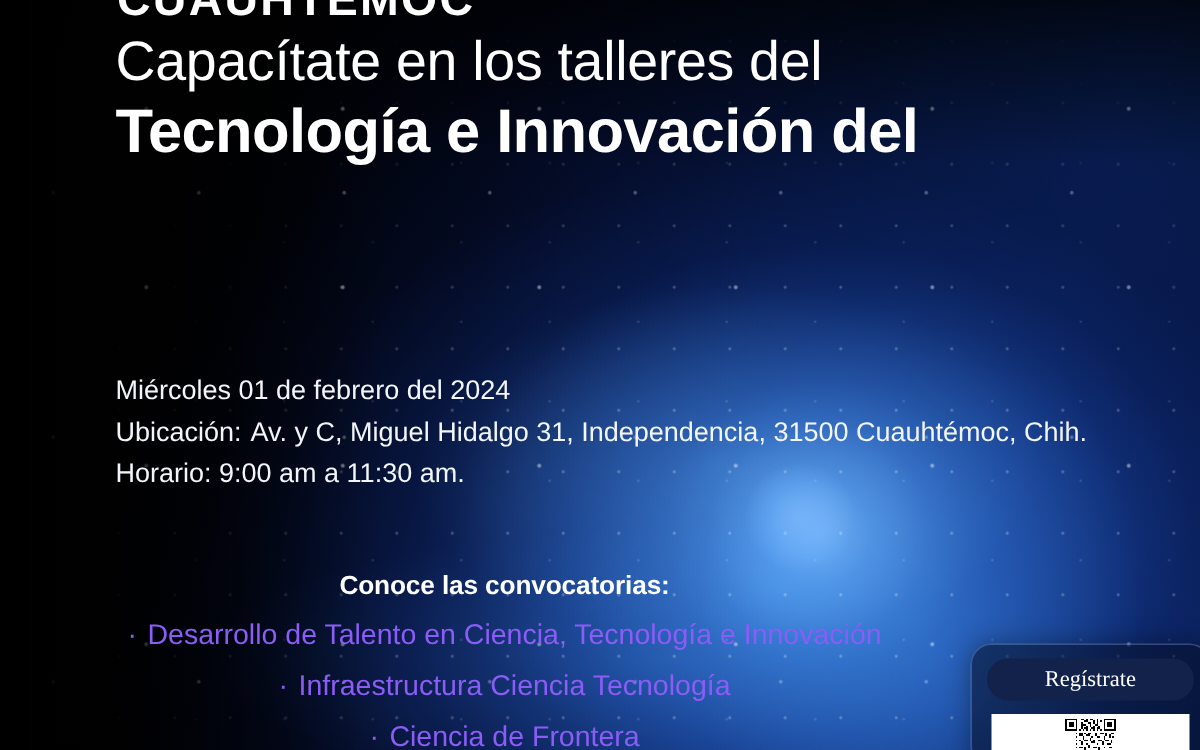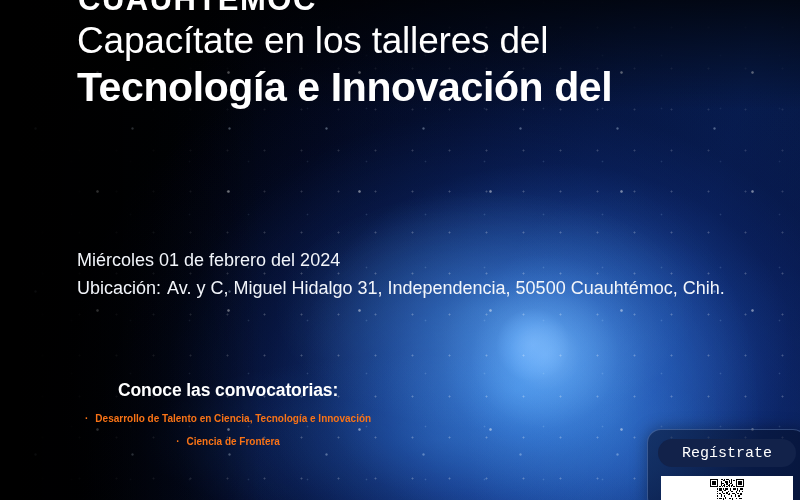--- a/index.html
+++ b/index.html
@@ -158,23 +158,23 @@
     color: #ffffff;
     text-align: center;
   }
   .convo-title {
     font-size: 17.5px;
     font-weight: bold;
     letter-spacing: -0.1px;
     margin-bottom: 12px;
   }
   .convo-item {
-    font-size: 10px;
-    font-weight: 700;
-    color: #f97316;
+    font-size: 19px;
+    font-weight: 400;
+    color: #8b5cf6;
     margin-bottom: 12px;
     white-space: nowrap;
   }
   .convo-item .dot { margin-right: 7px; }
 
   
   .register-card {
     position: absolute;
     left: 626px;
     top: 429px;
@@ -193,21 +193,21 @@
     width: 138px;
     height: 28px;
     border-radius: 15px;
     background: #12224a;
     color: #ffffff;
     font-size: 15px;
     display: flex;
     align-items: center;
     justify-content: center;
     border: none;
-    font-family: Liberation Mono, monospace;
+    font-family: Liberation Serif, serif;
     cursor: pointer;
   }
   .qr-wrap {
     position: absolute;
     left: 13px;
     top: 46px;
     width: 132px;
     height: 40px;
     background: #ffffff;
     padding: 3px;
@@ -230,28 +230,30 @@
 
     <div class="kicker">CUAUHTÉMOC</div>
 
     <div class="headline-block">
       <div class="head-light">Capacítate en los talleres del</div>
       <div class="head-bold">Tecnología e Innovación del</div>
     </div>
 
     <div class="details">
       <div>Miércoles 01 de febrero del 2024</div>
-      <div><span class="ubic-label">Ubicación:</span><span>Av. y C, Miguel Hidalgo 31, Independencia, 50500 Cuauhtémoc, Chih.</span></div>
+      <div><span class="ubic-label">Ubicación:</span><span>Av. y C, Miguel Hidalgo 31, Independencia, 31500 Cuauhtémoc, Chih.</span></div>
+      <div>Horario: 9:00 am a 11:30 am.</div>
     </div>
 
     <div class="convo">
       <div class="convo-title">Conoce las convocatorias:</div>
 
       <div class="convo-item"><span class="dot">·</span><span>Desarrollo de Talento en Ciencia, Tecnología e Innovación</span></div>
 
+      <div class="convo-item"><span class="dot">·</span><span>Infraestructura Ciencia Tecnología</span></div>
 
       <div class="convo-item"><span class="dot">·</span><span>Ciencia de Frontera</span></div>
     </div>
 
     <div class="register-card">
       <button class="register-btn">Regístrate</button>
 
       <div class="qr-wrap">
         <svg viewBox="0 0 29 29" shape-rendering="crispEdges" aria-hidden="true">
           <rect width="29" height="29" fill="#ffffff"></rect>

